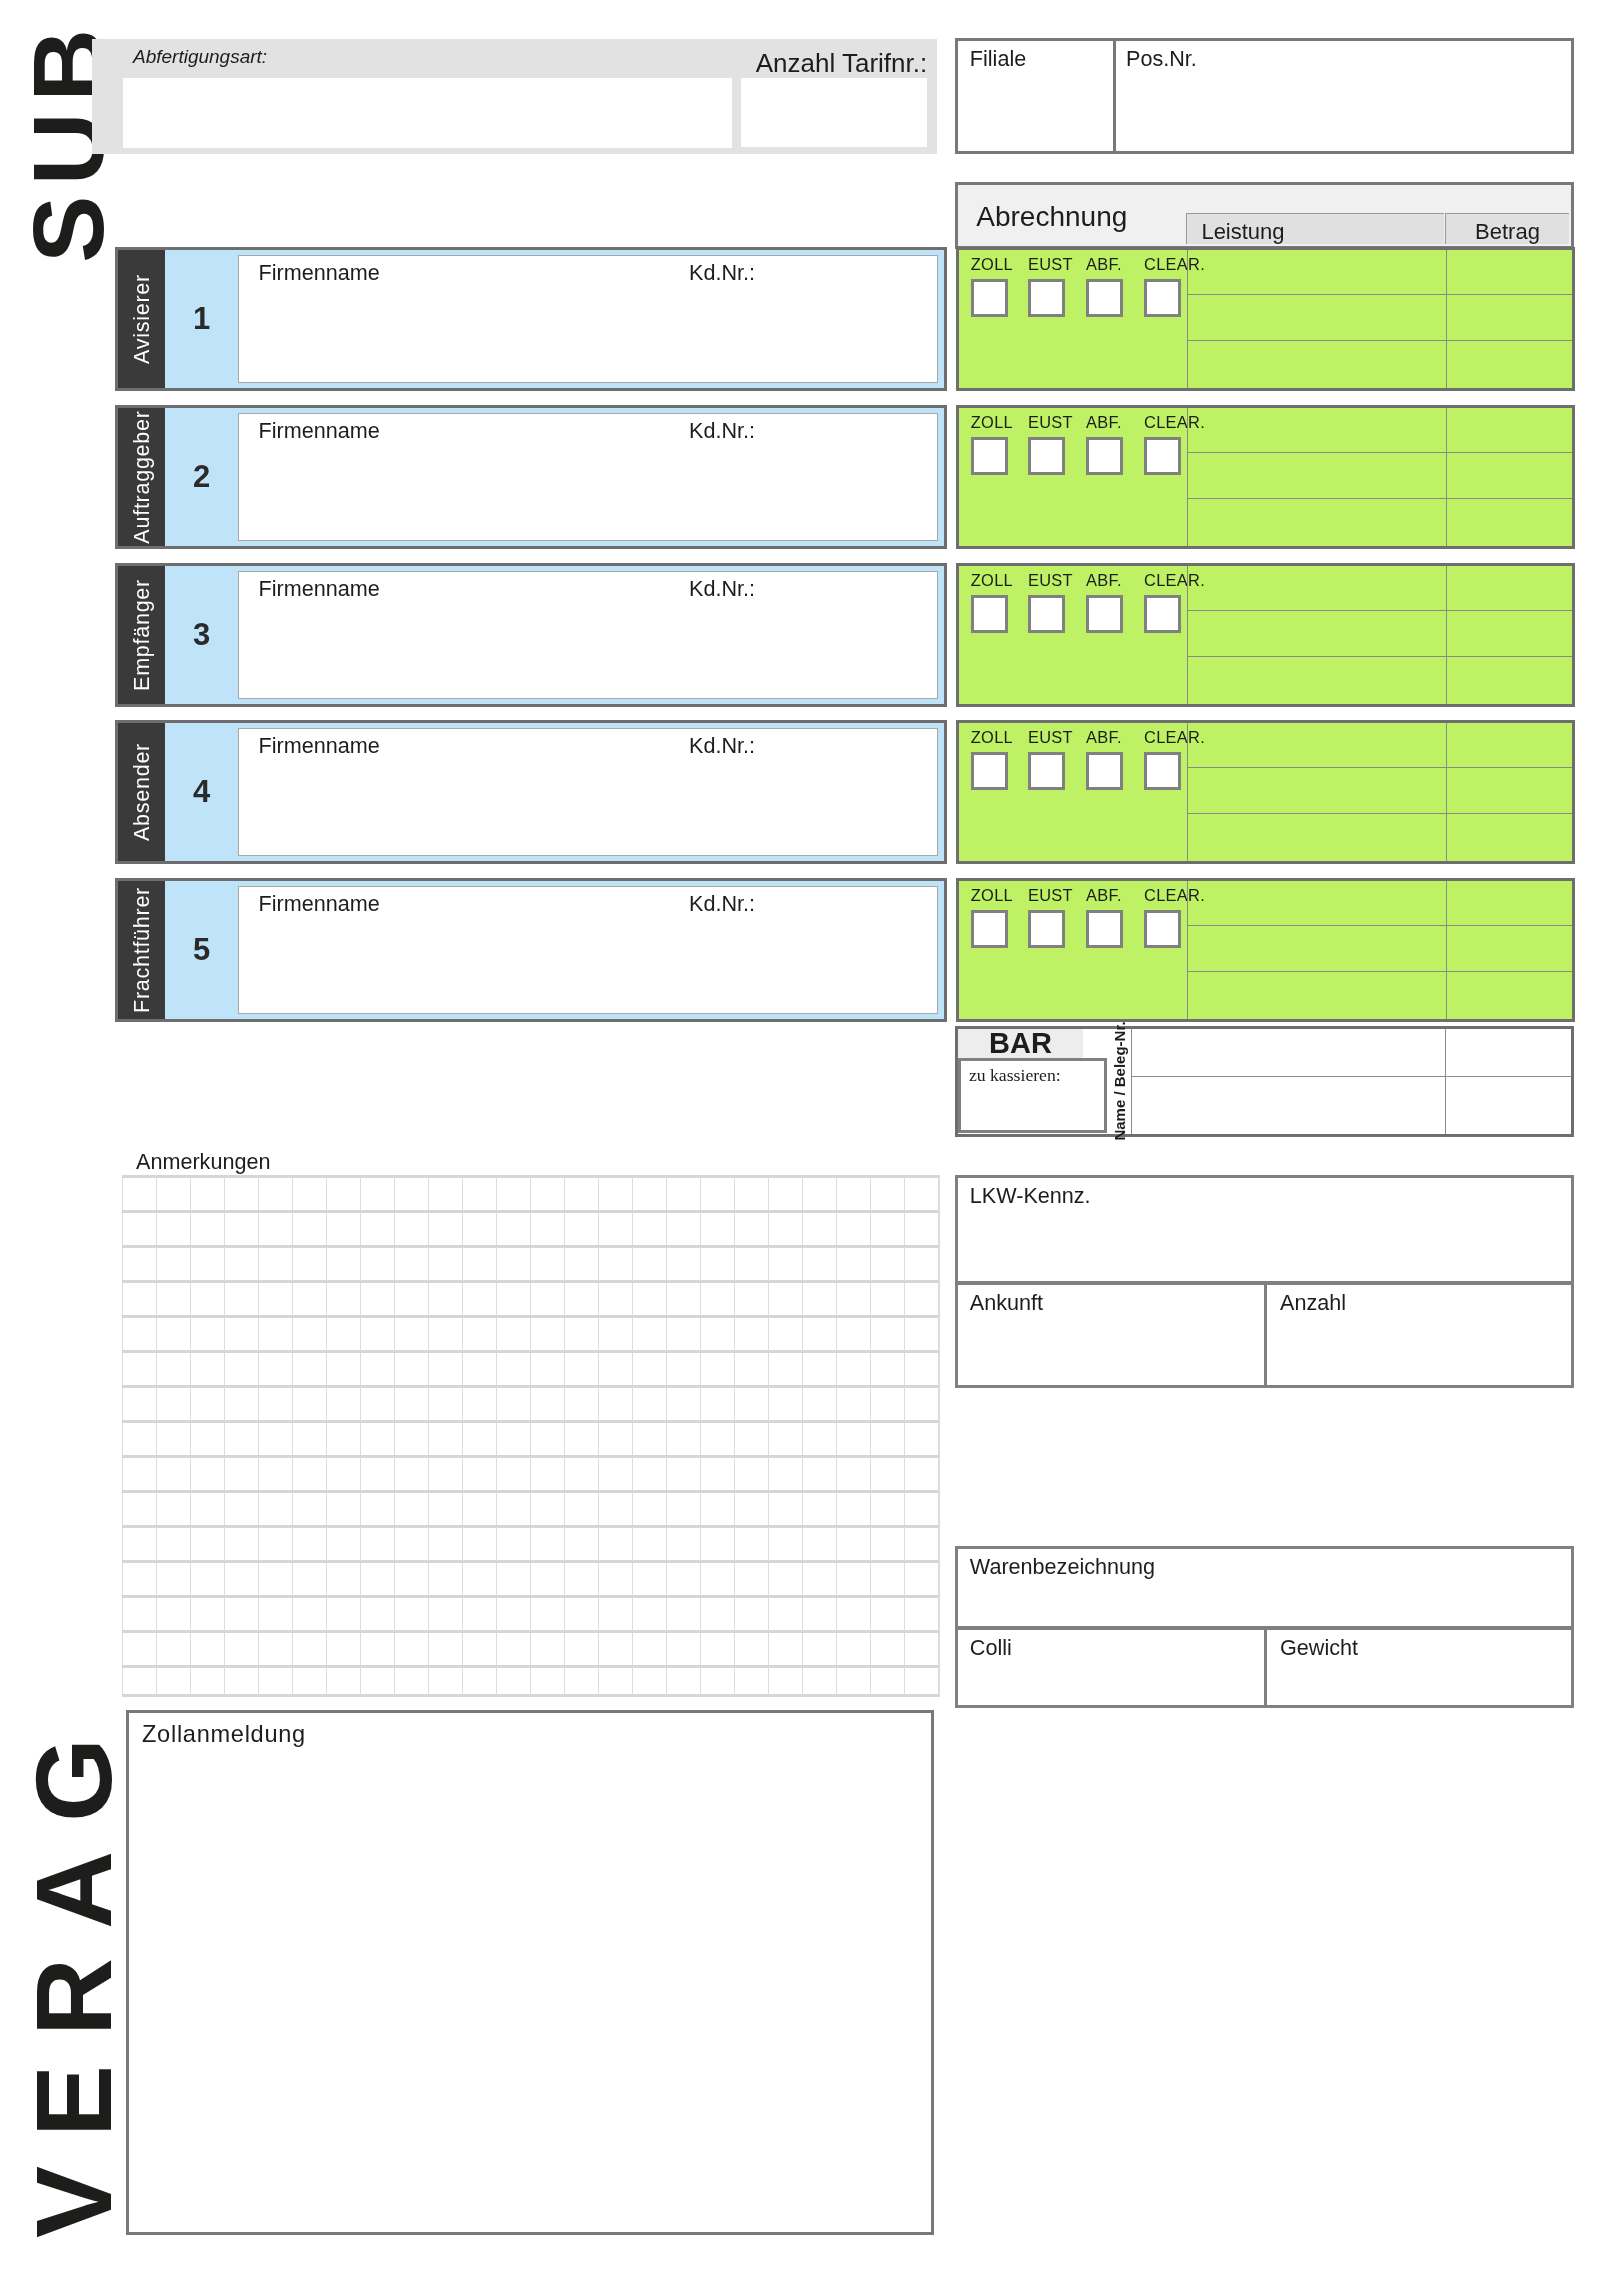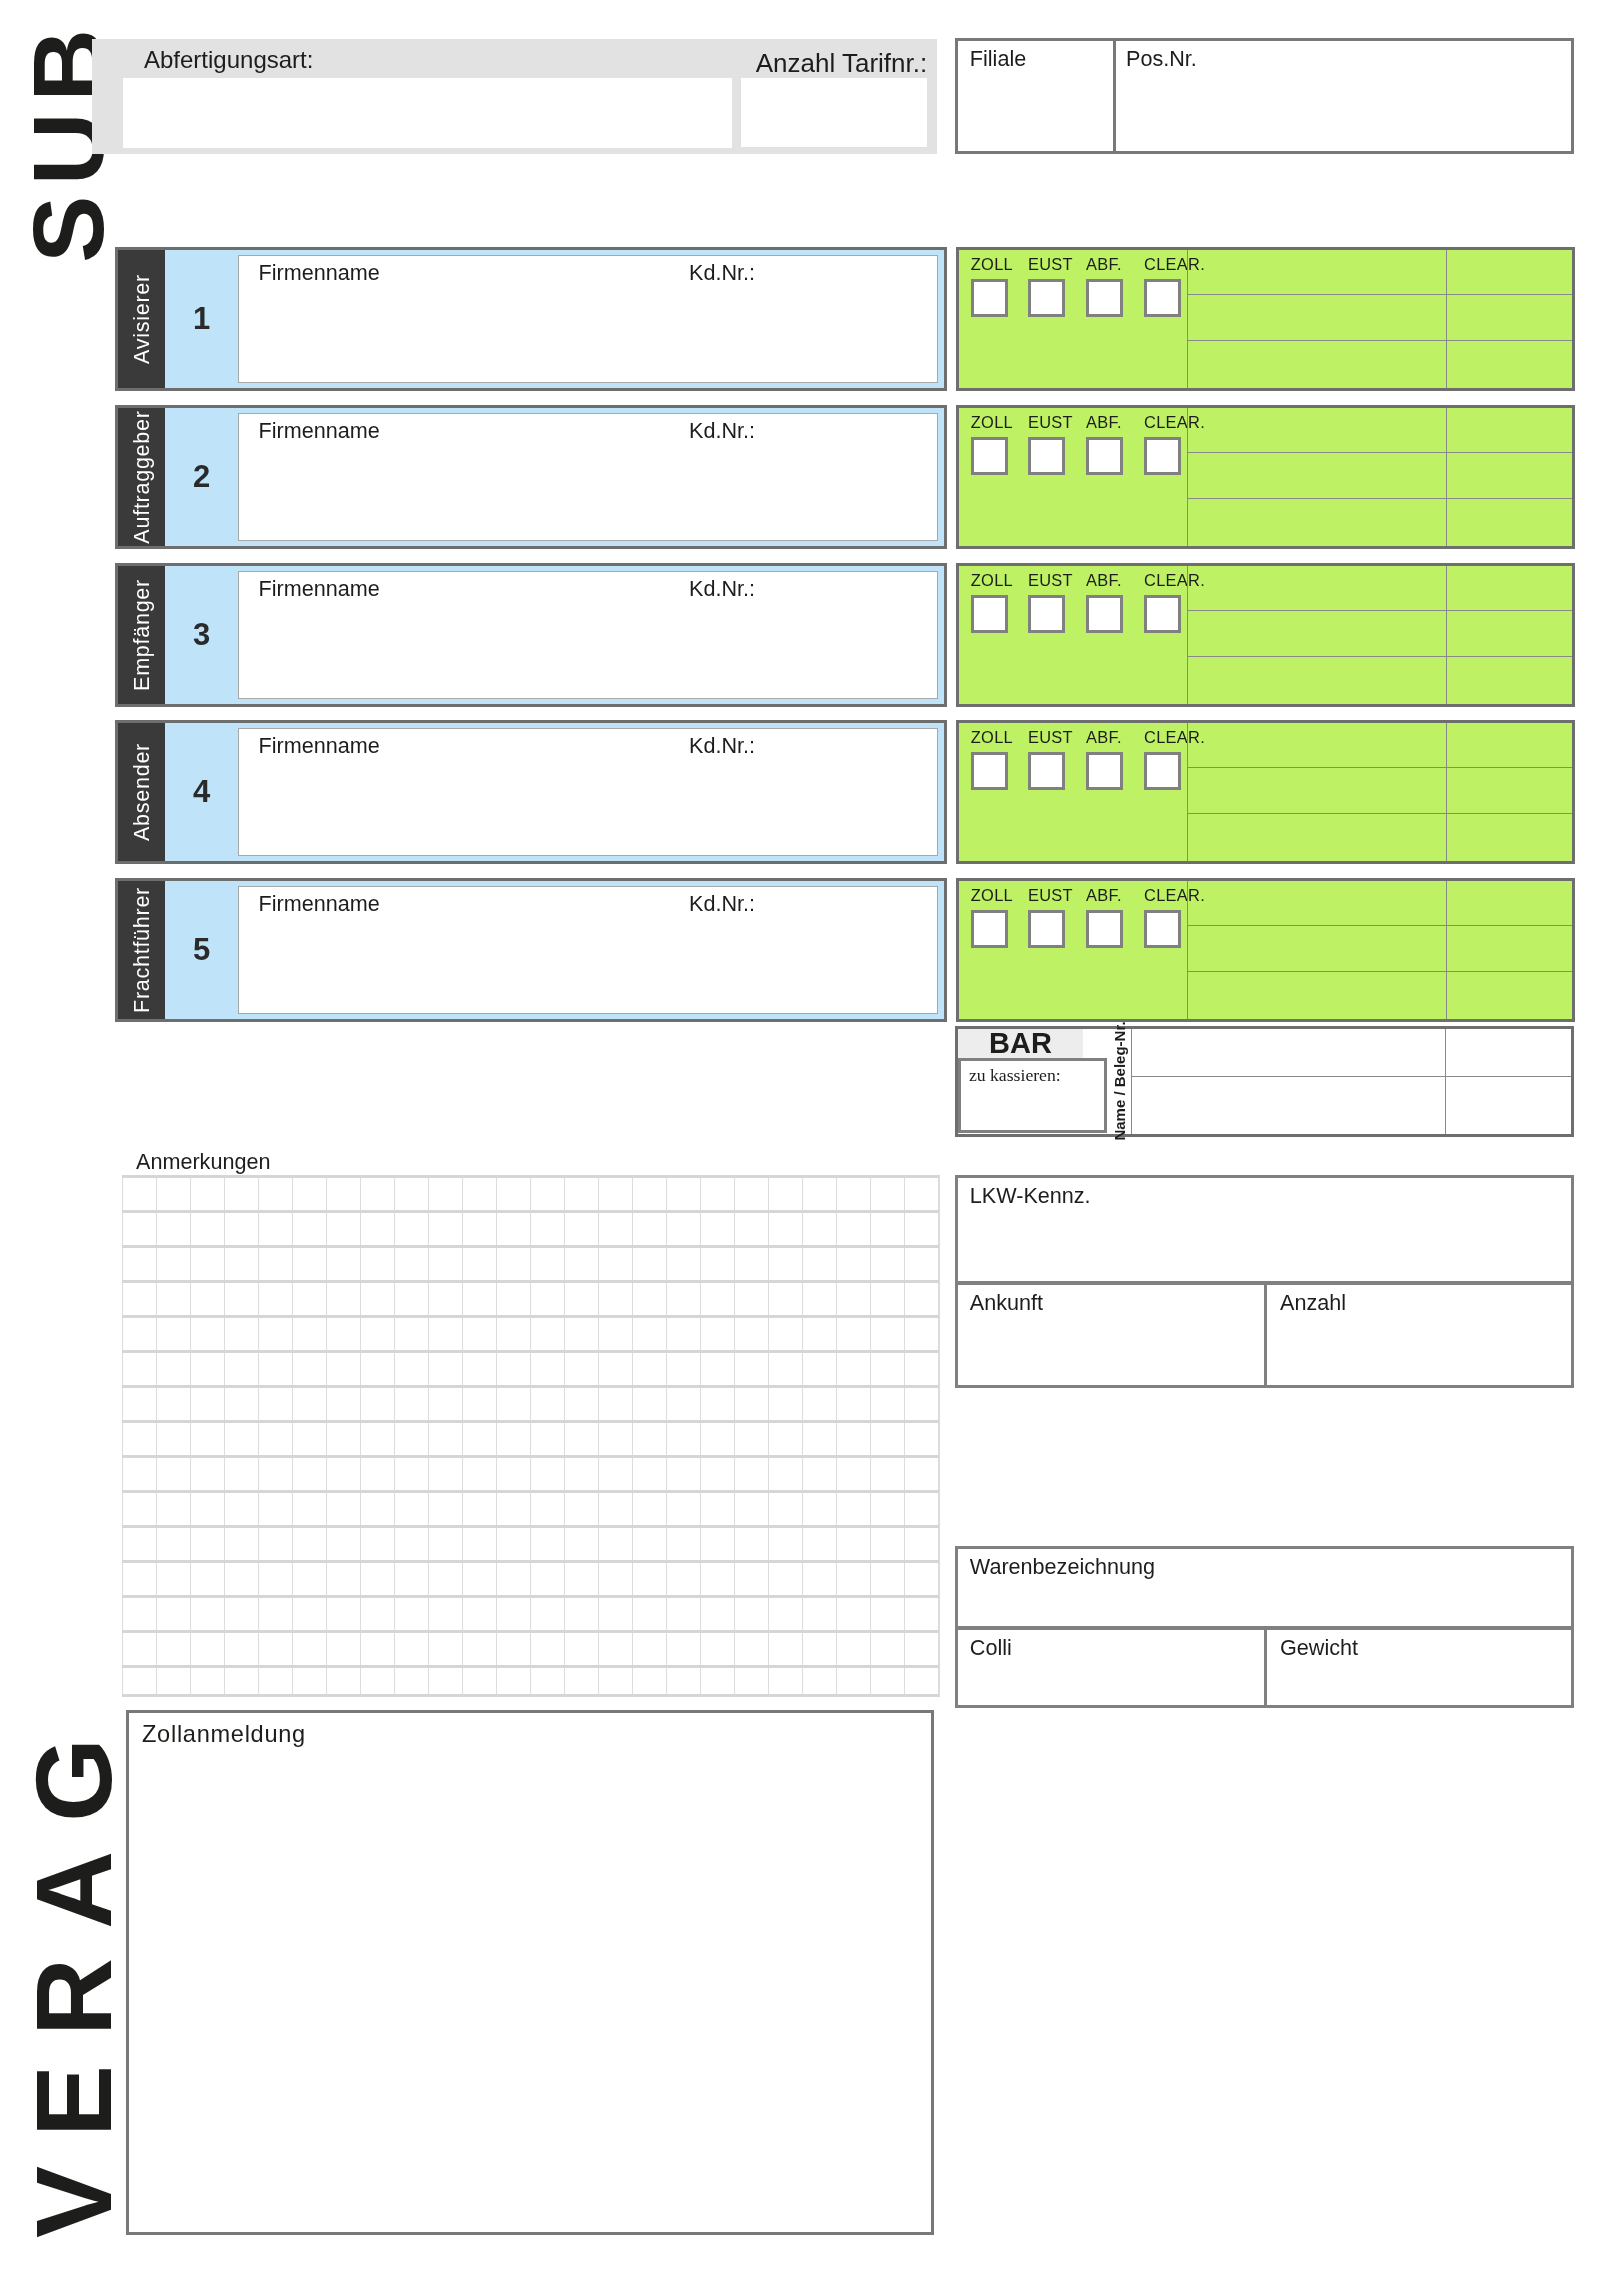--- a/index.html
+++ b/index.html
@@ -11,21 +11,21 @@
   .vtext{position:absolute;transform:rotate(-90deg);transform-origin:left top;white-space:nowrap;line-height:1;}
   .vcenter{position:absolute;left:50%;top:50%;transform:translate(-50%,-50%) rotate(-90deg);white-space:nowrap;line-height:1;}
 
   
   .sub-logo{left:18.3px;top:263px;font-size:101px;font-weight:bold;letter-spacing:10.5px;color:#1d1d1b;}
   .verag-logo{left:19.6px;top:2238px;font-size:108px;font-weight:bold;letter-spacing:29px;color:#1d1d1b;}
   .spedition-logo{left:123px;top:2159px;font-size:33px;font-weight:bold;font-style:italic;letter-spacing:14.4px;color:#7a7a7a;}
 
   
   .header-band{left:92px;top:39px;width:845px;height:115px;background:#e2e2e2;}
-  .hdr-label{position:absolute;left:52px;top:6.5px;font-size:24px;}
+  .hdr-label{position:absolute;left:41px;top:6.5px;font-size:19px;font-style:italic;}
   .hdr-label2{position:absolute;right:9.8px;top:8.5px;font-size:26px;}
   .hdr-input1{position:absolute;left:31px;top:39px;width:609px;height:70px;background:#fff;}
   .hdr-input2{position:absolute;left:649px;top:39px;width:186px;height:69px;background:#fff;}
 
   .filiale-box{left:955px;top:38px;width:619px;height:116px;border:3.9px solid #787878;box-sizing:border-box;background:#fff;}
   .filiale-divider{position:absolute;left:155px;top:0;bottom:0;width:3.3px;background:#787878;}
   .cell-label{position:absolute;font-size:21.6px;}
 
   
   .abrechnung-box{left:955px;top:182px;width:619px;height:67px;background:#f0f0f0;border:3.9px solid #787878;box-sizing:border-box;}
@@ -102,20 +102,25 @@
   </div>
 
   <div class="abs filiale-box">
     <div class="filiale-divider"></div>
     <div class="cell-label" style="left:11.8px;top:5.2px;text-align:center;">Filiale</div>
     <div class="cell-label" style="left:168px;top:5.2px;">Pos.Nr.</div>
     <div class="abs" style="left:0;top:33px;width:151px;bottom:0;"></div>
     <div class="abs" style="left:158px;top:33px;right:0;bottom:0;"></div>
   </div>
 
+  <div class="abs abrechnung-box">
+    <div class="abrechnung-title">Abrechnung</div>
+    <div class="col-head leistung">Leistung</div>
+    <div class="col-head betrag">Betrag</div>
+  </div>
 
     <div class="party-band" style="top: 247px;">
       <div class="party-left">
         <div class="role-strip">
           <span class="vcenter">Avisierer</span>
         </div>
         <div class="party-number">1</div>
         <div class="party-input">
           <span class="firmenname-label">Firmenname</span>
           <span class="kdnr-label">Kd.Nr.:</span>

